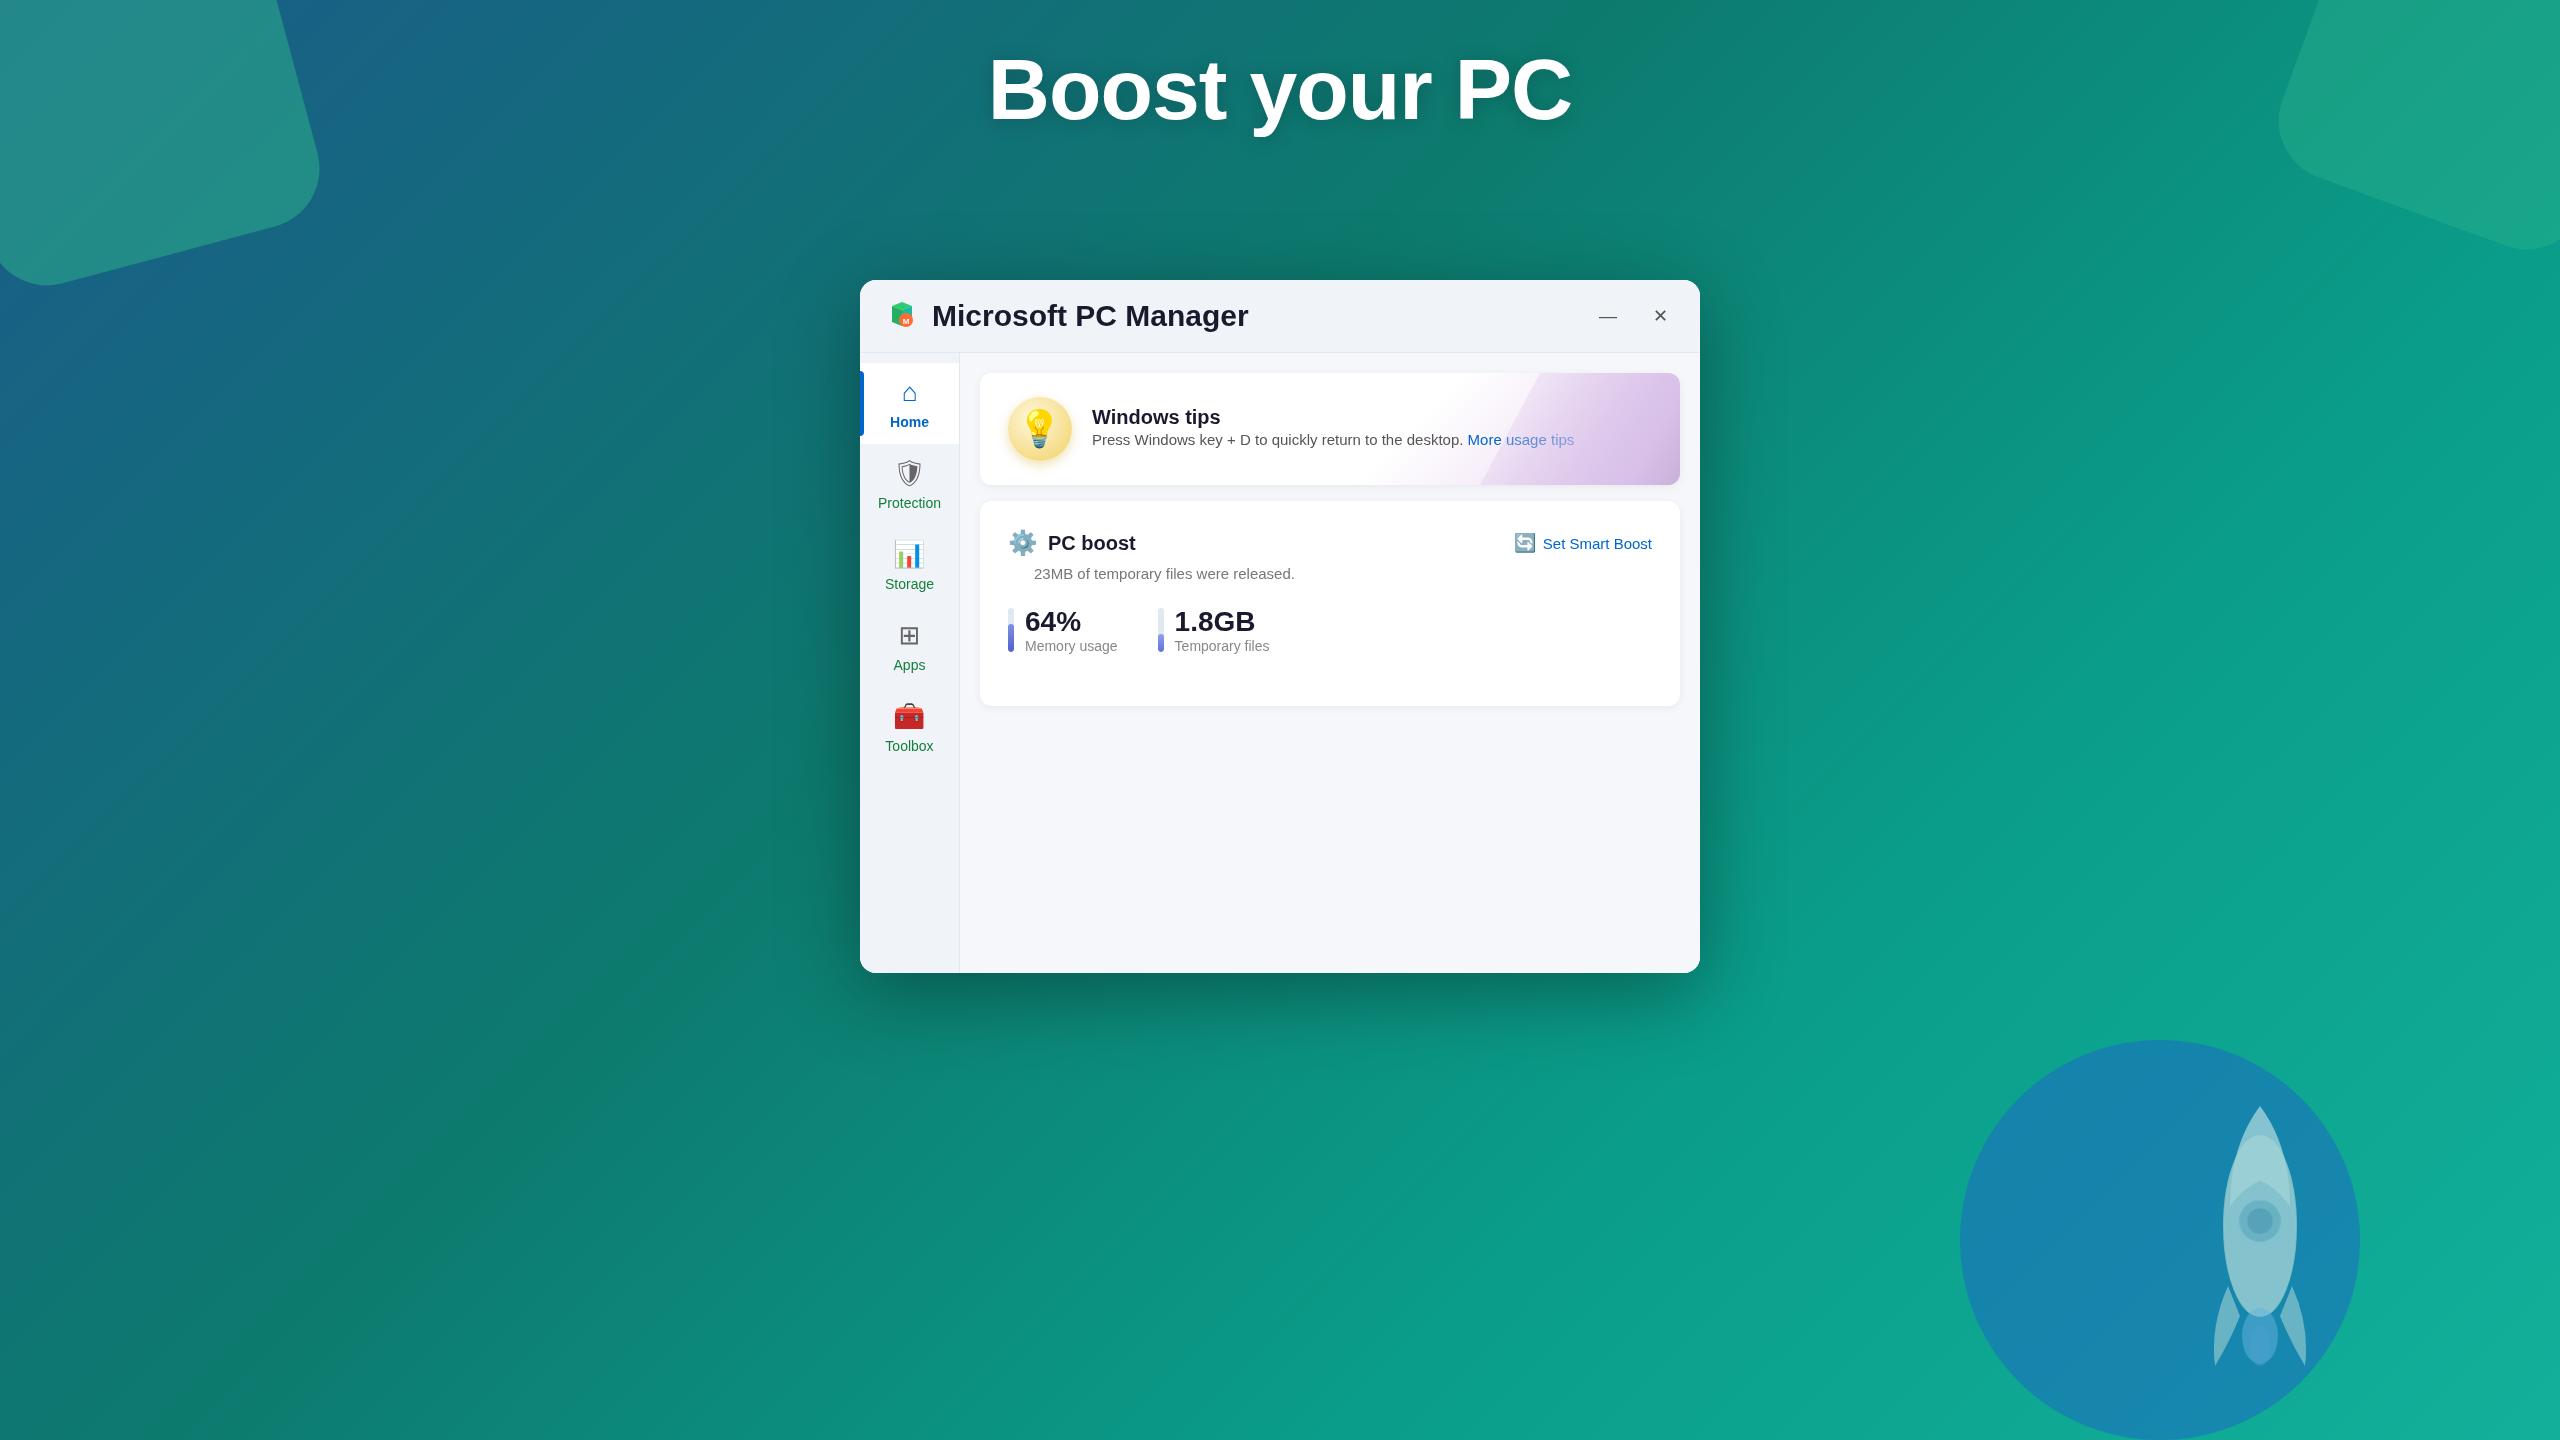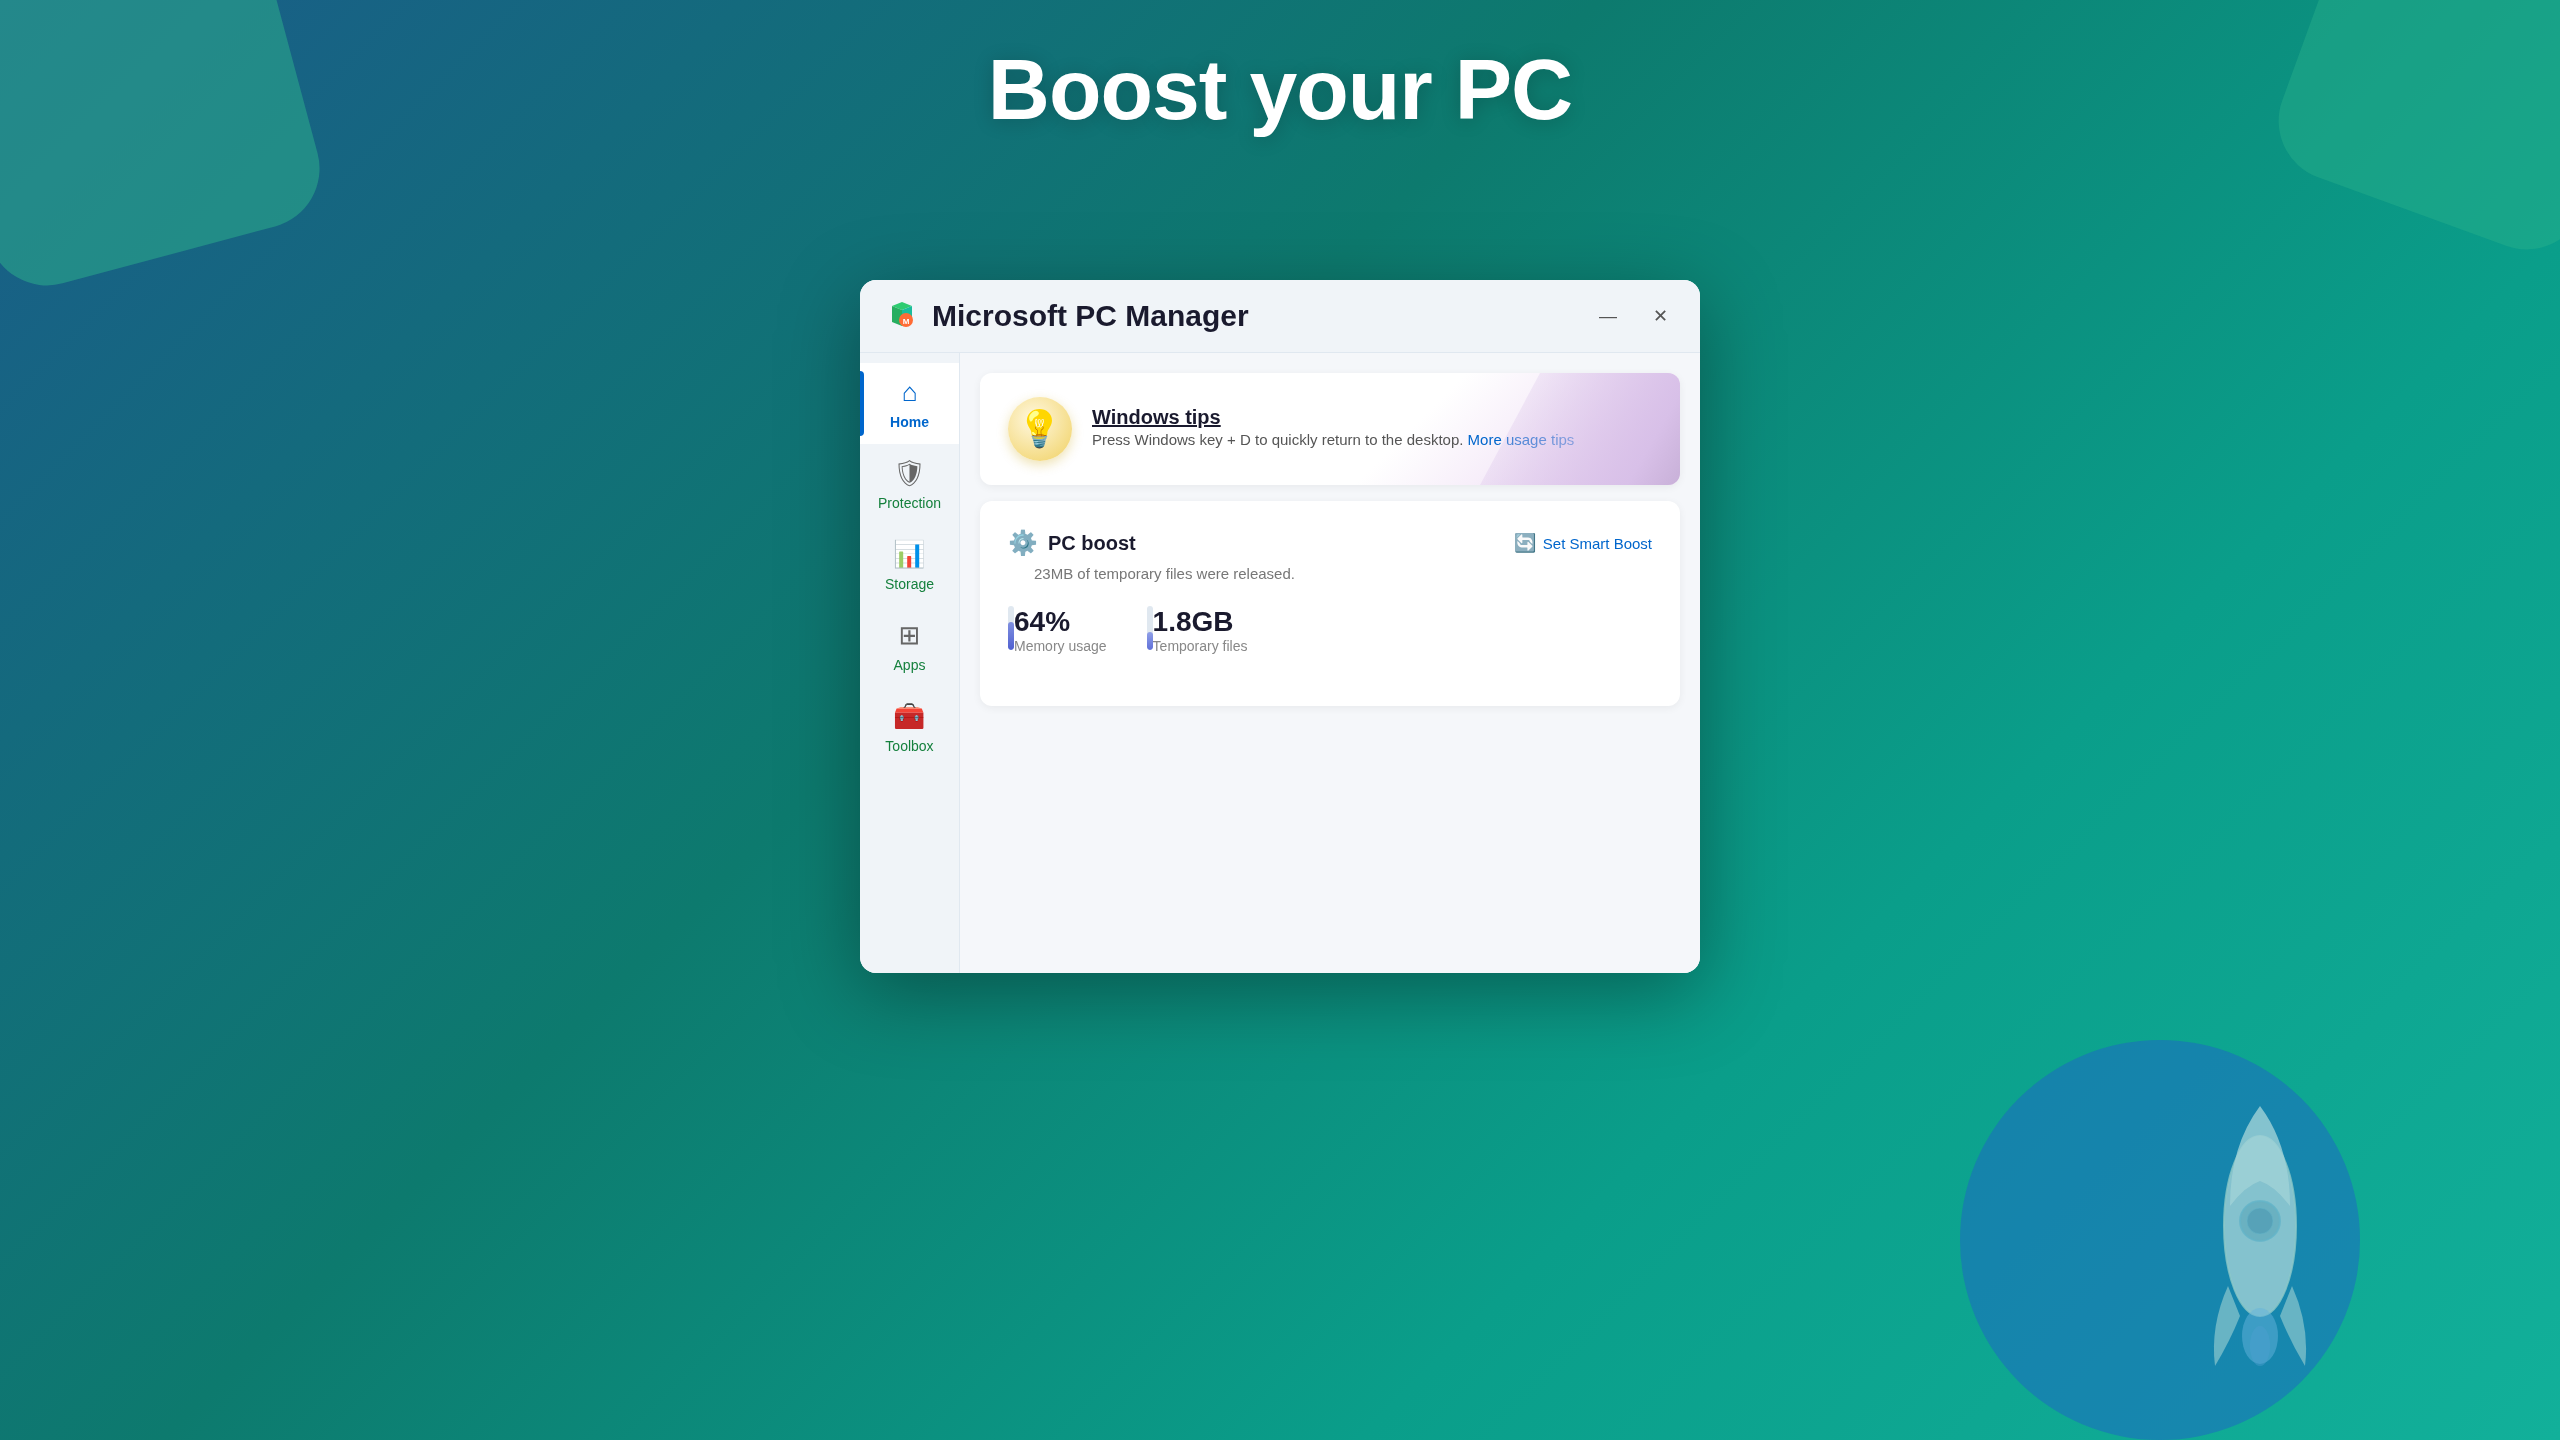--- a/index.html
+++ b/index.html
@@ -213,21 +213,20 @@
       font-size: 36px;
       flex-shrink: 0;
       box-shadow: 0 4px 12px rgba(200,160,0,0.3);
     }
     .tips-content {}
     .tips-title {
       font-size: 20px;
       font-weight: 700;
       color: #1a1a2e;
       margin-bottom: 0;
-      text-decoration: underline;
     }
     .tips-text {
       font-size: 15px;
       color: #555;
       line-height: 1.5;
     }
     .tips-link {
       color: #0066cc;
       text-decoration: none;
     }
@@ -289,22 +288,22 @@
       font-size: 28px;
       font-weight: 700;
       color: #1a1a2e;
     }
     .stat-label {
       font-size: 14px;
       color: #888;
     }
     .stat-bar-container {
       display: flex;
-      align-items: flex-start;
-      gap: 0;
+      align-items: center;
+      gap: 11px;
       margin-bottom: 4px;
     }
     .stat-bar {
       width: 6px;
       height: 44px;
       border-radius: 4px;
       background: #e0e8f0;
       position: relative;
       overflow: hidden;
     }

